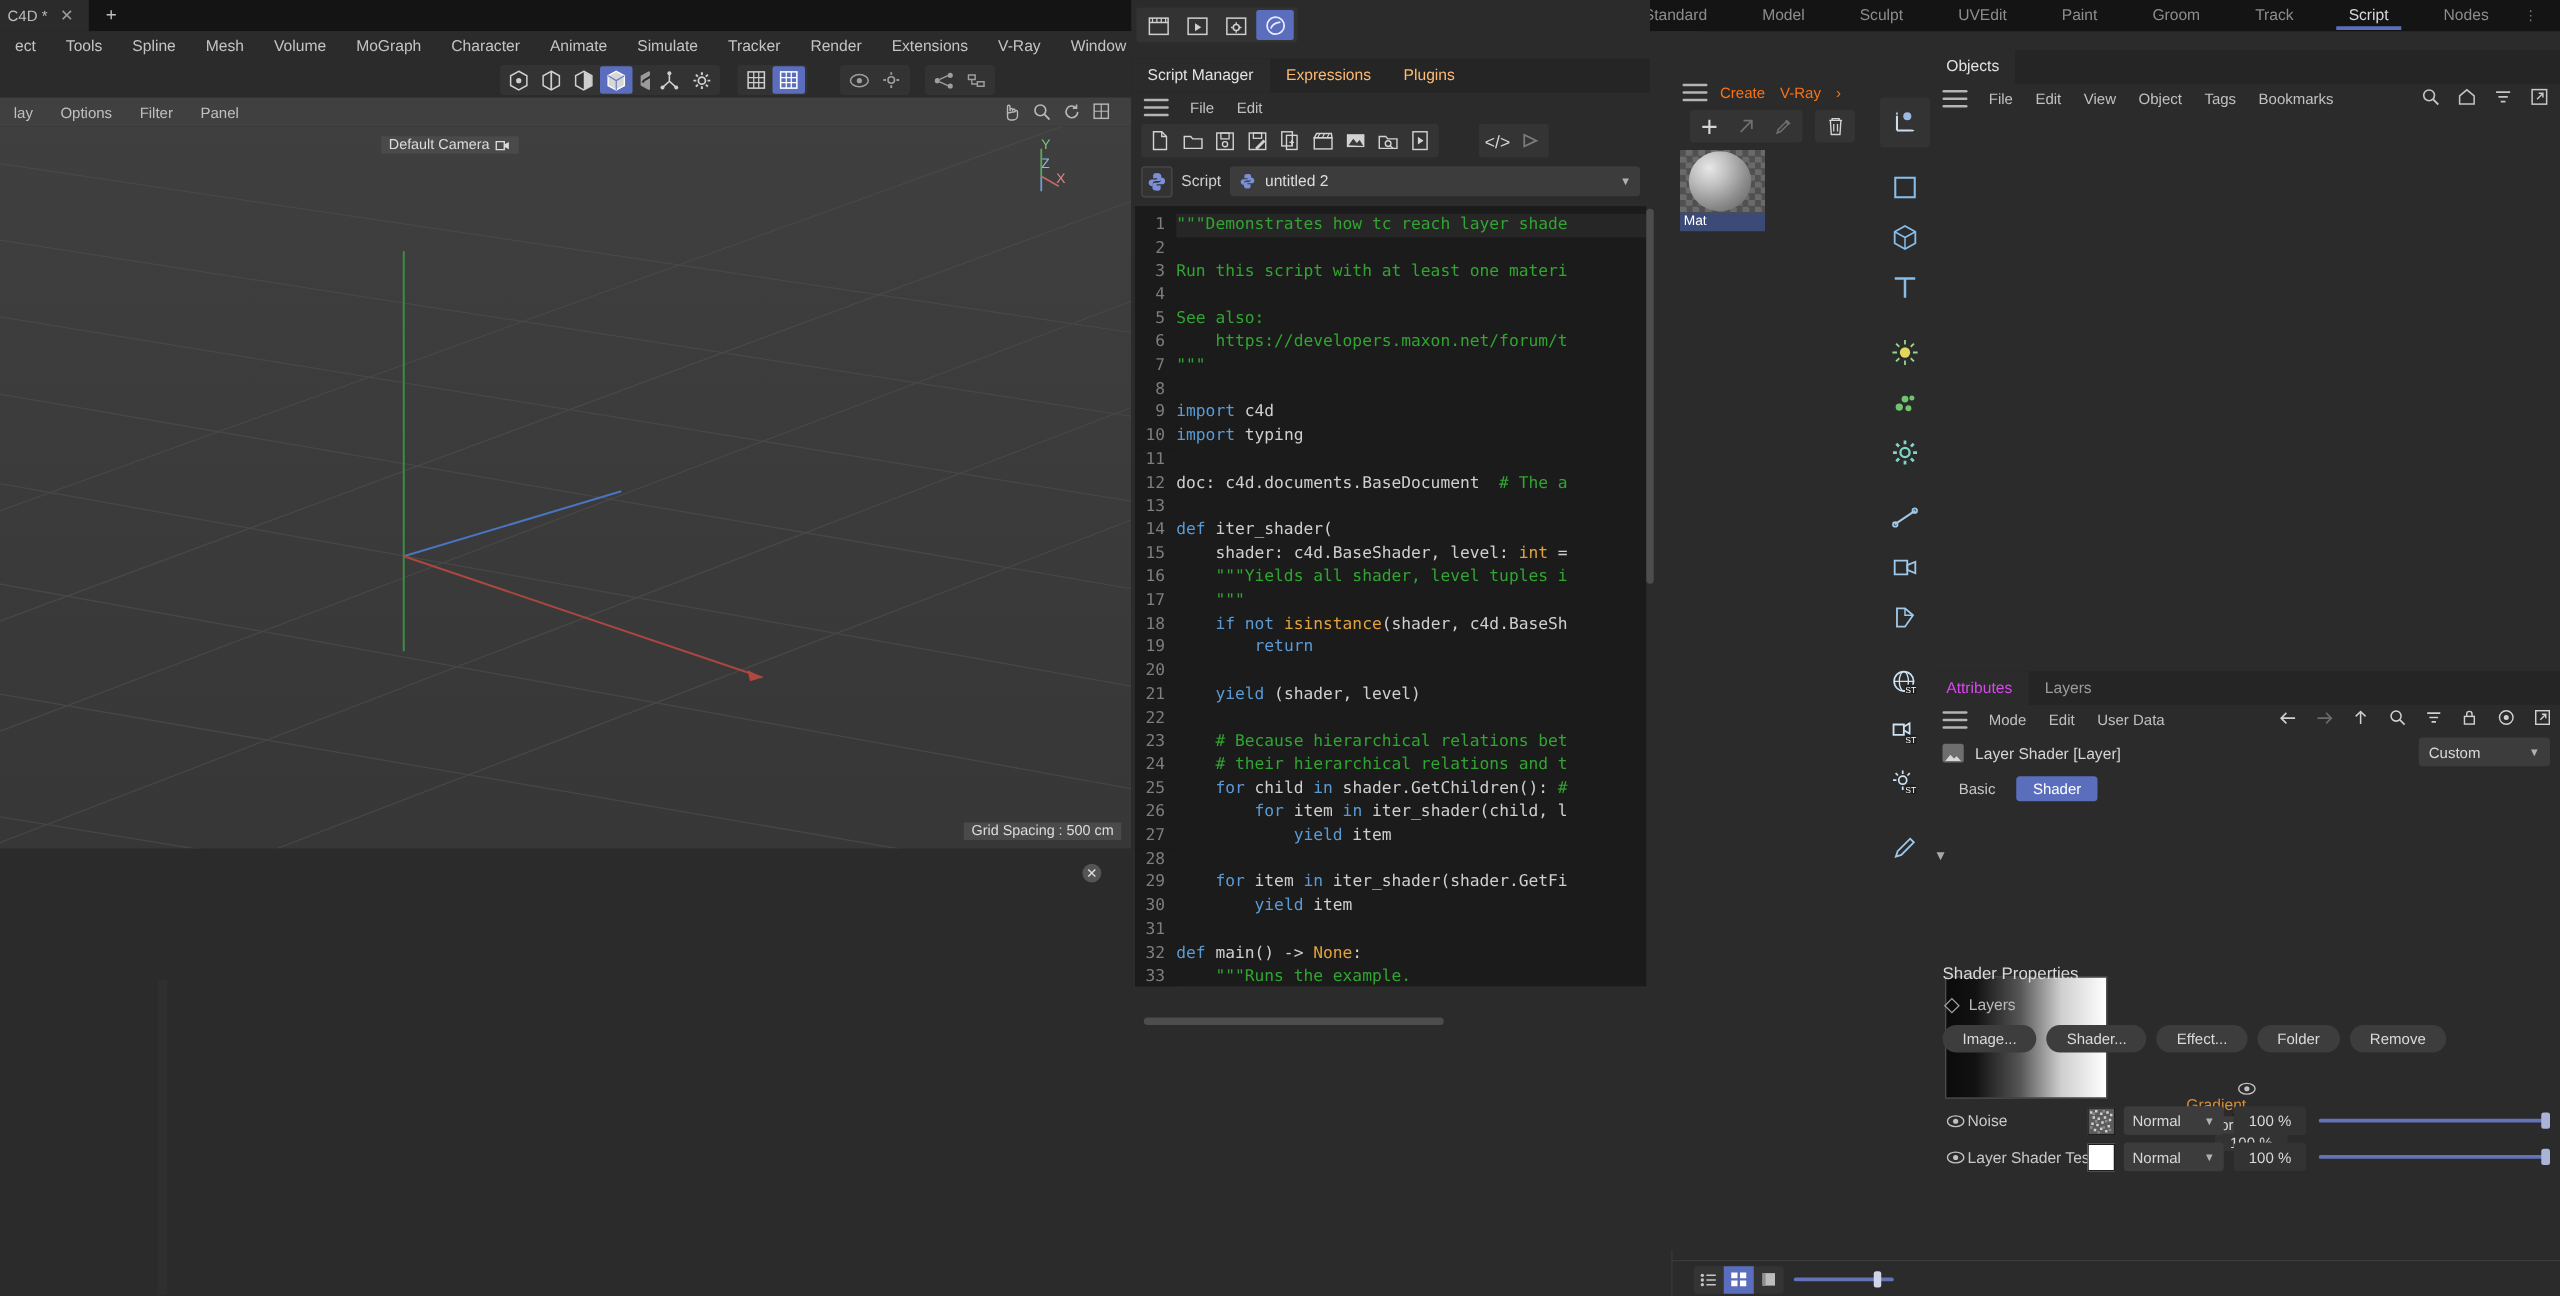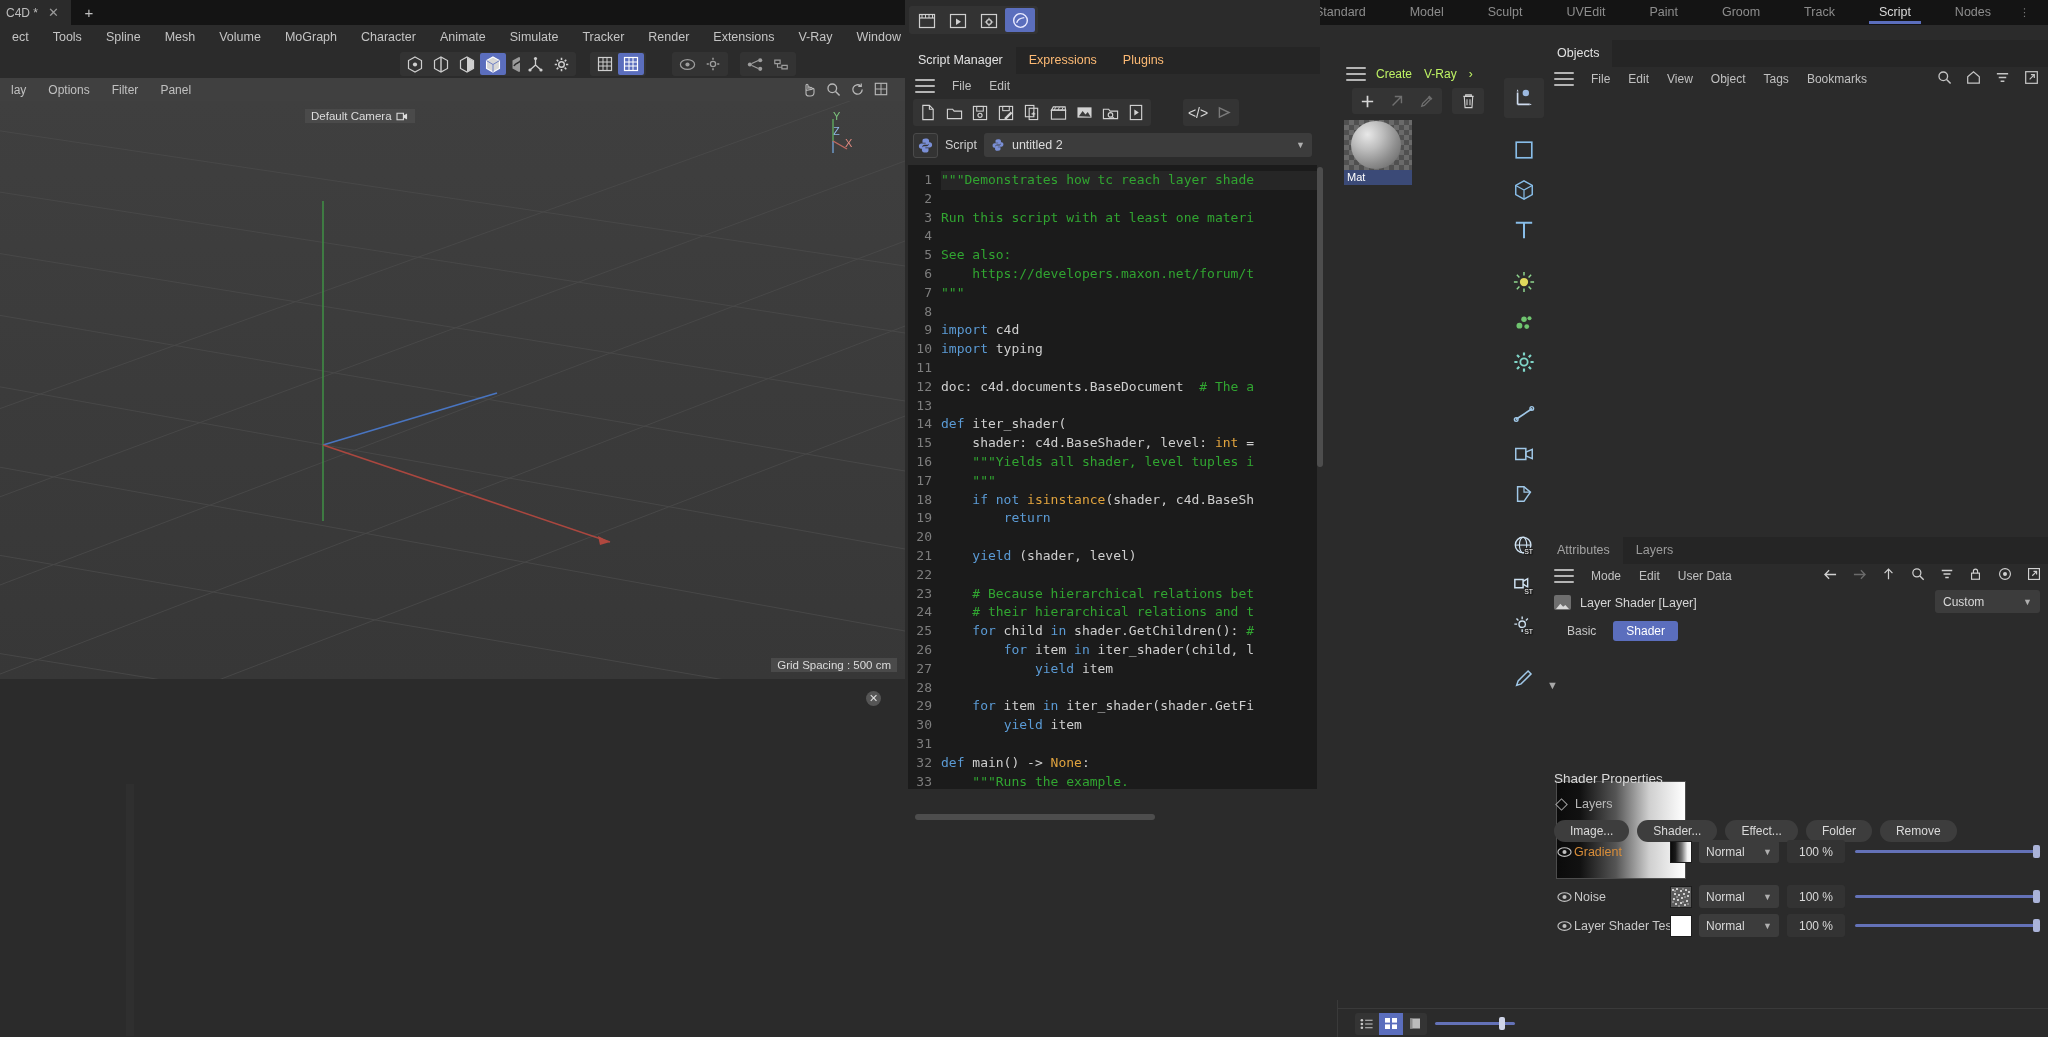--- a/index.html
+++ b/index.html
@@ -111,21 +111,21 @@
   .code-statusbar { position:absolute; left:3px; top:742px; width:409px; height:22px; background:#2b2b2b;
     font-size:11.5px; color:#bdbdbd; display:flex; align-items:center; padding-left:9px; }
   .code-hscroll { position:absolute; left:10px; top:767px; width:240px; height:6px; background:#4d4d4d;
     border-radius:3px; }
   .code-vscroll { position:absolute; left:412px; top:120px; width:6px; height:300px; background:#4d4d4d;
     border-radius:3px; }
 
   
   .matmgr { position:absolute; left:1342px; top:62px; width:162px; height:172px; background:#2b2b2b; }
   .mm-menu { position:absolute; left:0; top:0; width:162px; height:23px; display:flex; align-items:center;
-    font-size:12px; color:#bef264; }
+    font-size:12px; color:#f97316; }
   .mm-menu .mi { padding:0 6px; }
   .mm-tools { position:absolute; left:4px; top:24px; width:152px; height:30px; }
   .mm-grp { position:absolute; left:6px; top:2px; height:26px; background:#343434; border-radius:3px;
     display:flex; align-items:center; }
   .mm-grp .ic { width:30px; height:24px; }
   .mm-trash { position:absolute; left:106px; top:2px; height:26px; width:32px; background:#343434;
     border-radius:3px; display:flex; align-items:center; justify-content:center; }
   .mat-tile { position:absolute; left:2px; top:58px; width:68px; height:64px; }
   .mat-thumb { width:68px; height:50px; position:relative; overflow:hidden;
     background:
@@ -153,21 +153,21 @@
   .op-menu .mi { padding:0 9px; }
   .op-right { position:absolute; right:8px; top:28px; display:flex; gap:11px; align-items:center; }
   .op-right div { width:18px; height:18px; display:flex; align-items:center; justify-content:center;
     color:#c5c5c5; }
 
   
   .attrpanel { position:absolute; left:1544px; top:537px; width:504px; height:500px; background:#2b2b2b; }
   .ap-tabs { position:absolute; left:0; top:0; width:504px; height:27px; background:#252525;
     display:flex; align-items:flex-end; font-size:12.5px; }
   .ap-tabs .t { padding:0 13px; height:27px; line-height:27px; color:#9b9b9b; }
-  .ap-tabs .t.active { background:#2b2b2b; color:#a3a3a3; }
+  .ap-tabs .t.active { background:#2b2b2b; color:#d946ef; }
   .ap-menu { position:absolute; left:0; top:27px; width:504px; height:24px; display:flex;
     align-items:center; font-size:12px; color:#c0c0c0; }
   .ap-menu .mi { padding:0 9px; }
   .ap-right { position:absolute; right:6px; top:28px; display:flex; gap:12px; align-items:center; }
   .ap-right div { width:17px; height:18px; display:flex; align-items:center; justify-content:center;
     color:#c0c0c0; font-size:14px; }
   .ap-title { position:absolute; left:0; top:52px; width:504px; height:27px; display:flex;
     align-items:center; gap:9px; padding-left:10px; font-size:12.5px; color:#d4d4d4; }
   .ap-thumb { width:17px; height:15px; background:#6e6e6e; border-radius:2px; position:relative;
     overflow:hidden; }
@@ -912,21 +912,21 @@
     </div>
 
     <div class="lbtns">
       <div class="lbtn">Image...</div>
       <div class="lbtn">Shader...</div>
       <div class="lbtn">Effect...</div>
       <div class="lbtn">Folder</div>
       <div class="lbtn">Remove</div>
     </div>
 
-    <div class="lrow" style="top:300px;">
+    <div class="lrow" style="top:328px;flex-direction:column;">
       <div class="eye">
           <svg width="15" height="12" viewBox="0 0 16 12">
             <ellipse cx="8" cy="6" rx="7" ry="4.6" fill="none" stroke="#c0c0c0" stroke-width="1.2"></ellipse>
             <circle cx="8" cy="6" r="2.2" fill="#c0c0c0"></circle>
           </svg>
         </div>
       <div class="lname hl">Gradient</div>
       <div class="lswatch" style="background:linear-gradient(90deg,#0a0a0a 0%,#1a1a1a 22%,#7a7a7a 55%,#f2f2f2 82%,#ffffff 100%);"></div>
       <div class="lmode">
         <span>Normal</span>

